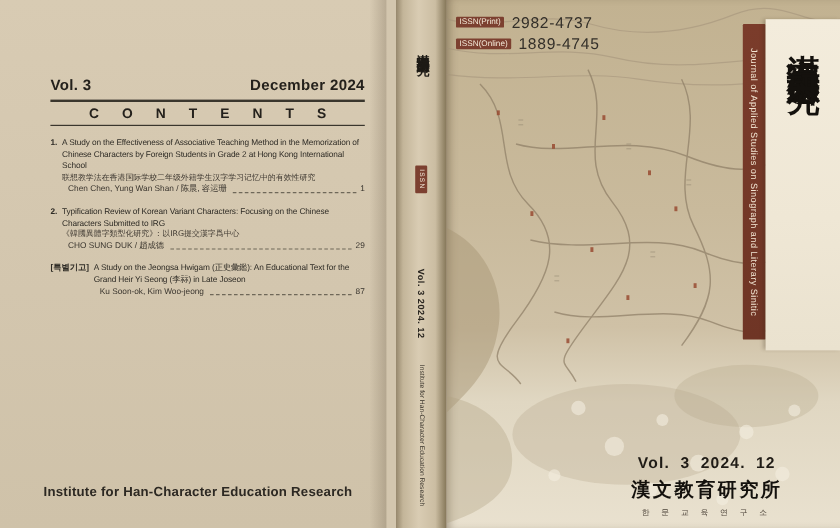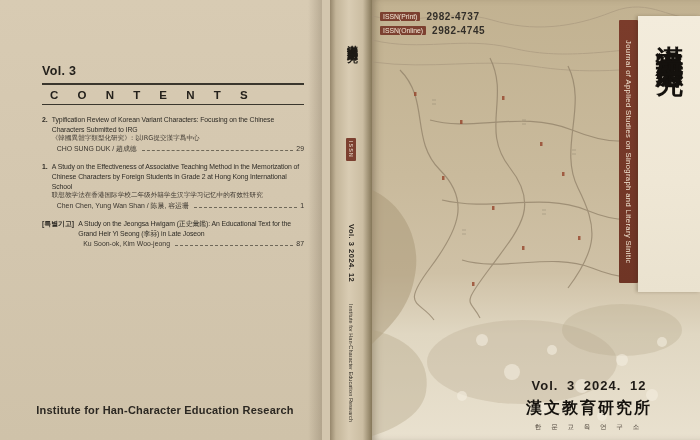--- a/index.html
+++ b/index.html
@@ -8,21 +8,21 @@
 
   
   .back-cover{position:absolute;left:0;top:0;width:322px;height:440px;
     background:linear-gradient(180deg,#d8cbb3 0%,#d3c6ae 55%,#cfc2a9 100%);}
   .back-cover::after{content:"";position:absolute;right:0;top:0;bottom:0;width:14px;
     background:linear-gradient(90deg,rgba(0,0,0,0) 0%,rgba(90,75,55,.25) 100%);}
   .back-inner{position:absolute;left:42px;top:64px;width:262px;color:#2b2822;}
   .header-row{display:flex;justify-content:space-between;align-items:baseline;
     font-weight:bold;font-size:12.5px;letter-spacing:.3px;color:#24211c;}
   .rule-thick{border-top:2px solid #3a362d;margin-top:5px;}
-  .contents-title{font-weight:bold;font-size:11.5px;
+  .contents-title{text-align:center;font-weight:bold;font-size:11.5px;
     letter-spacing:8px;padding:4px 0 3px 8px;color:#24211c;}
   .rule-thin{border-top:1px solid #3a362d;}
   .articles{margin-top:10px;}
   .article{display:flex;margin-bottom:9px;font-size:6.9px;line-height:9.6px;color:#34302a;}
   .art-num{font-weight:bold;margin-right:4px;white-space:nowrap;color:#2e2b25;}
   .art-body{flex:1;min-width:0;}
   .art-title{color:#2e2b25;letter-spacing:-.1px;}
   .art-zh{color:#403a32;font-family:"DejaVu Sans",sans-serif;font-size:6.6px;}
   .authors-row{display:flex;align-items:flex-end;}
   .art-authors{white-space:nowrap;padding-left:5px;color:#3a352e;}
@@ -50,21 +50,21 @@
   
   .front-cover{position:absolute;left:372px;top:0;width:328px;height:440px;
     background:linear-gradient(180deg,#c2b291 0%,#c9ba9c 40%,#cfc1a6 62%,#e0d7c2 76%,#e9e1cf 100%);
     box-shadow:inset 6px 0 8px -4px rgba(70,55,35,.45);}
   .map-svg{position:absolute;left:0;top:0;width:328px;height:440px;}
 
   .issn-block{position:absolute;left:8px;top:11px;}
   .issn-row{display:flex;align-items:center;margin-bottom:3px;}
   .issn-label{background:#7c4030;color:#f5ead9;font-size:6.8px;line-height:9px;
     padding:0 3px;border-radius:1px;margin-right:6px;}
-  .issn-value{font-weight:bold;font-size:10px;color:#332f29;letter-spacing:.6px;}
+  .issn-value{font-weight:normal;font-size:13px;color:#332f29;letter-spacing:.6px;}
 
   .title-bar-en{position:absolute;right:62px;top:20px;width:19px;height:263px;
     background:linear-gradient(180deg,#7b3c2b,#6f3525);color:#f2e5d2;
     writing-mode:vertical-rl;font-size:7.6px;letter-spacing:.4px;
     text-align:center;line-height:19px;border-radius:1px;}
   .title-panel{position:absolute;right:0;top:16px;width:62px;height:276px;
     background:linear-gradient(180deg,#f3ecdc 0%,#efe7d5 60%,#eae2cf 100%);
     box-shadow:-2px 0 3px rgba(60,45,25,.25);}
   .title-zh{position:absolute;left:50%;transform:translateX(-50%);top:7px;
     writing-mode:vertical-rl;text-orientation:upright;
@@ -79,49 +79,50 @@
 </style>
 </head>
 <body>
 
 <div class="cover">
 
   <div class="back-cover">
     <div class="back-inner">
       <div class="header-row">
         <span>Vol. 3</span>
+        <span>December 2024</span>
       </div>
       <div class="rule-thick"></div>
       <div class="contents-title">C O N T E N T S</div>
       <div class="rule-thin"></div>
 
       <div class="articles">
+
+        <div class="article">
+          <span class="art-num">1.</span>
+          <div class="art-body">
+            <div class="art-title">A Study on the Effectiveness of Associative Teaching Method in the Memorization of Chinese Characters by Foreign Students in Grade 2 at Hong Kong International School</div>
+            <div class="art-zh">联想教学法在香港国际学校二年级外籍学生汉字学习记忆中的有效性研究</div>
+            <div class="authors-row">
+              <span class="art-authors">Chen Chen, Yung Wan Shan / 陈晨, 容运珊</span>
+              <span class="leader"></span>
+              <span class="art-page">1</span>
+            </div>
+          </div>
+        </div>
 
         <div class="article">
           <span class="art-num">2.</span>
           <div class="art-body">
             <div class="art-title">Typification Review of Korean Variant Characters: Focusing on the Chinese Characters Submitted to IRG</div>
             <div class="art-zh">《韓國異體字類型化研究》: 以IRG提交漢字爲中心</div>
             <div class="authors-row">
               <span class="art-authors">CHO SUNG DUK / 趙成德</span>
               <span class="leader"></span>
               <span class="art-page">29</span>
-            </div>
-          </div>
-        </div>
-
-        <div class="article">
-          <span class="art-num">1.</span>
-          <div class="art-body">
-            <div class="art-title">A Study on the Effectiveness of Associative Teaching Method in the Memorization of Chinese Characters by Foreign Students in Grade 2 at Hong Kong International School</div>
-            <div class="art-zh">联想教学法在香港国际学校二年级外籍学生汉字学习记忆中的有效性研究</div>
-            <div class="authors-row">
-              <span class="art-authors">Chen Chen, Yung Wan Shan / 陈晨, 容运珊</span>
-              <span class="leader"></span>
-              <span class="art-page">1</span>
             </div>
           </div>
         </div>
 
 
         <div class="article">
           <span class="art-num">[특별기고]</span>
           <div class="art-body">
             <div class="art-title">A Study on the Jeongsa Hwigam (正史彙鑑): An Educational Text for the Grand Heir Yi Seong (李祘) in Late Joseon</div>
             <div class="authors-row">
@@ -193,21 +194,21 @@
       </g>
     </svg>
 
     <div class="issn-block">
       <div class="issn-row">
         <span class="issn-label">ISSN(Print)</span>
         <span class="issn-value">2982-4737</span>
       </div>
       <div class="issn-row">
         <span class="issn-label">ISSN(Online)</span>
-        <span class="issn-value">2982-4745</span>
+        <span class="issn-value">1889-4745</span>
       </div>
     </div>
 
     <div class="title-bar-en">Journal of Applied Studies on Sinograph and Literary Sinitic</div>
 
     <div class="title-panel">
       <div class="title-zh">漢字漢文應用研究</div>
     </div>
 
     <div class="front-bottom">

